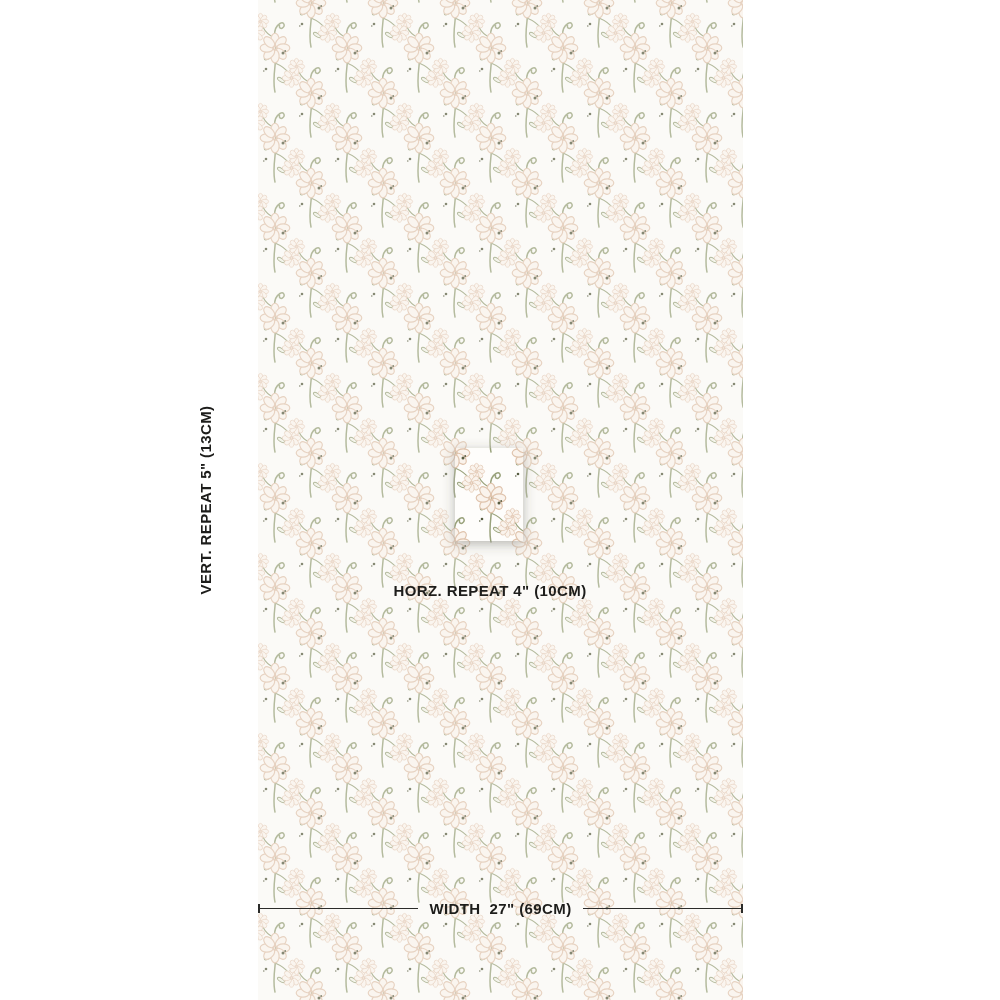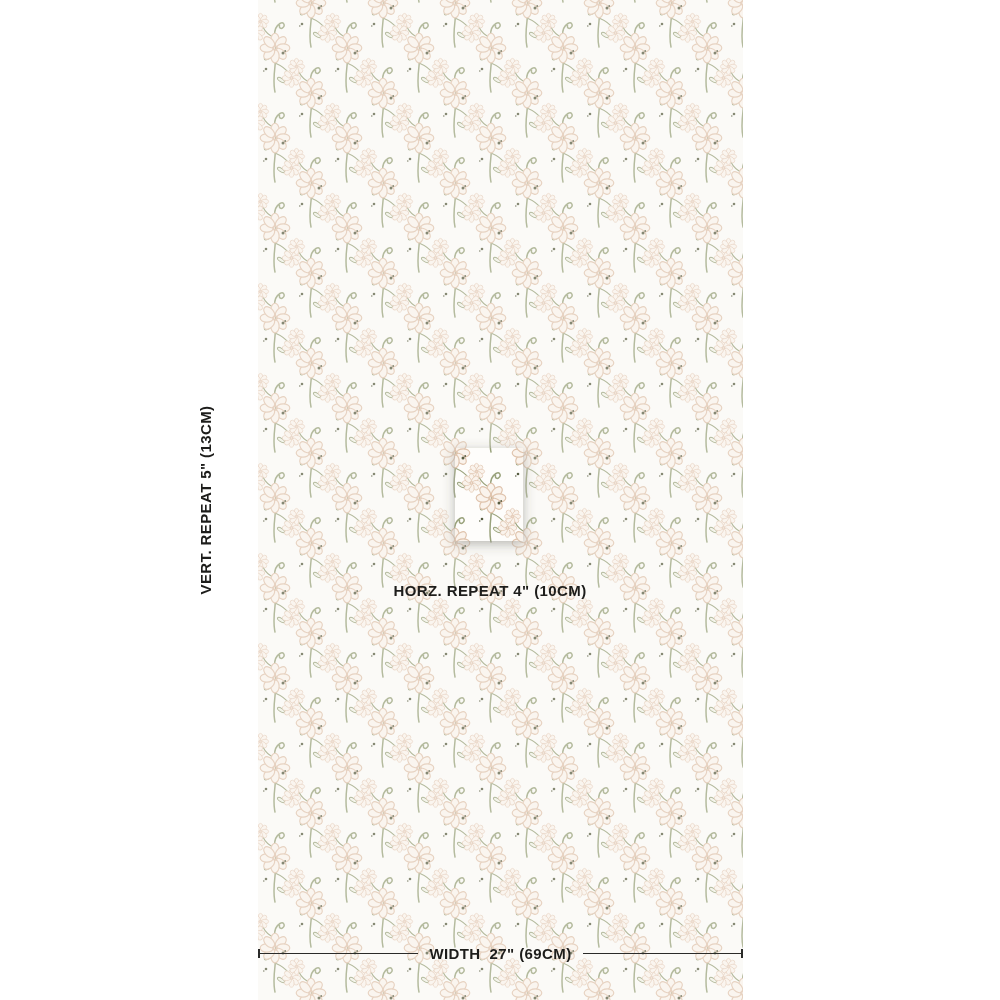--- a/index.html
+++ b/index.html
@@ -36,21 +36,21 @@
   .v-label{
     position:absolute;left:205px;top:500px;
     transform:translate(-50%,-50%) rotate(-90deg);
   }
   .h-label{
     position:absolute;left:490px;top:590px;
     transform:translate(-50%,-50%);
   }
   
   .width-measure{
-    position:absolute;left:258px;top:946px;width:485px;height:15px;
+    position:absolute;left:258px;top:901px;width:485px;height:15px;
     display:flex;align-items:center;
   }
   .m-line{flex:1;height:1px;background:#2b2b29;}
   .m-tick{width:2px;height:9px;background:#2b2b29;}
   .width-text{display:flex;align-items:center;margin:0 11px;}
   .width-text .gap{display:inline-block;width:9px;}
 </style>
 </head>
 <body>
 

